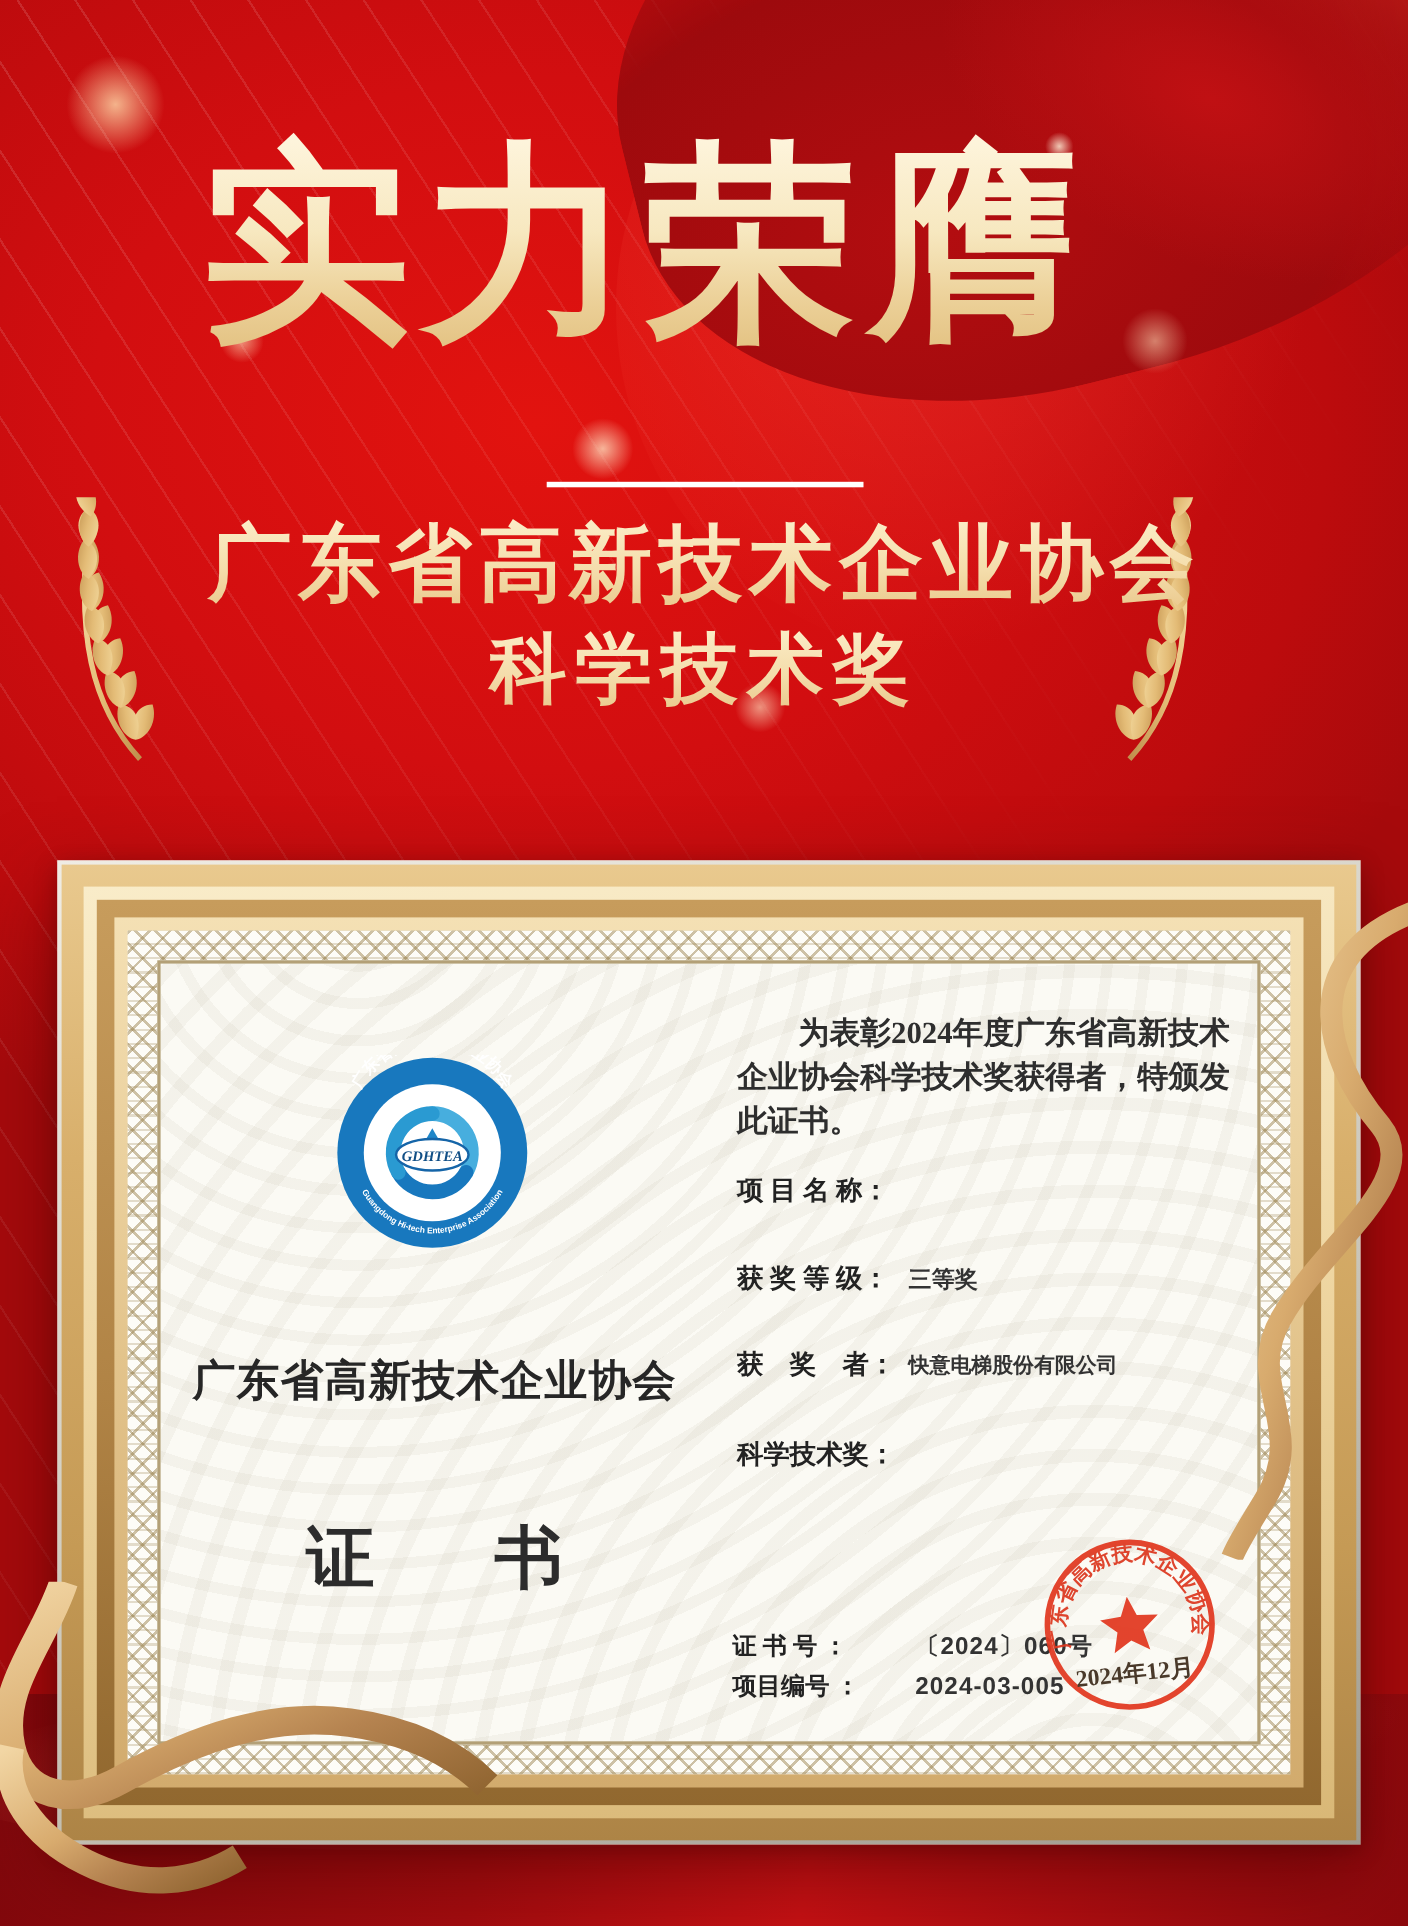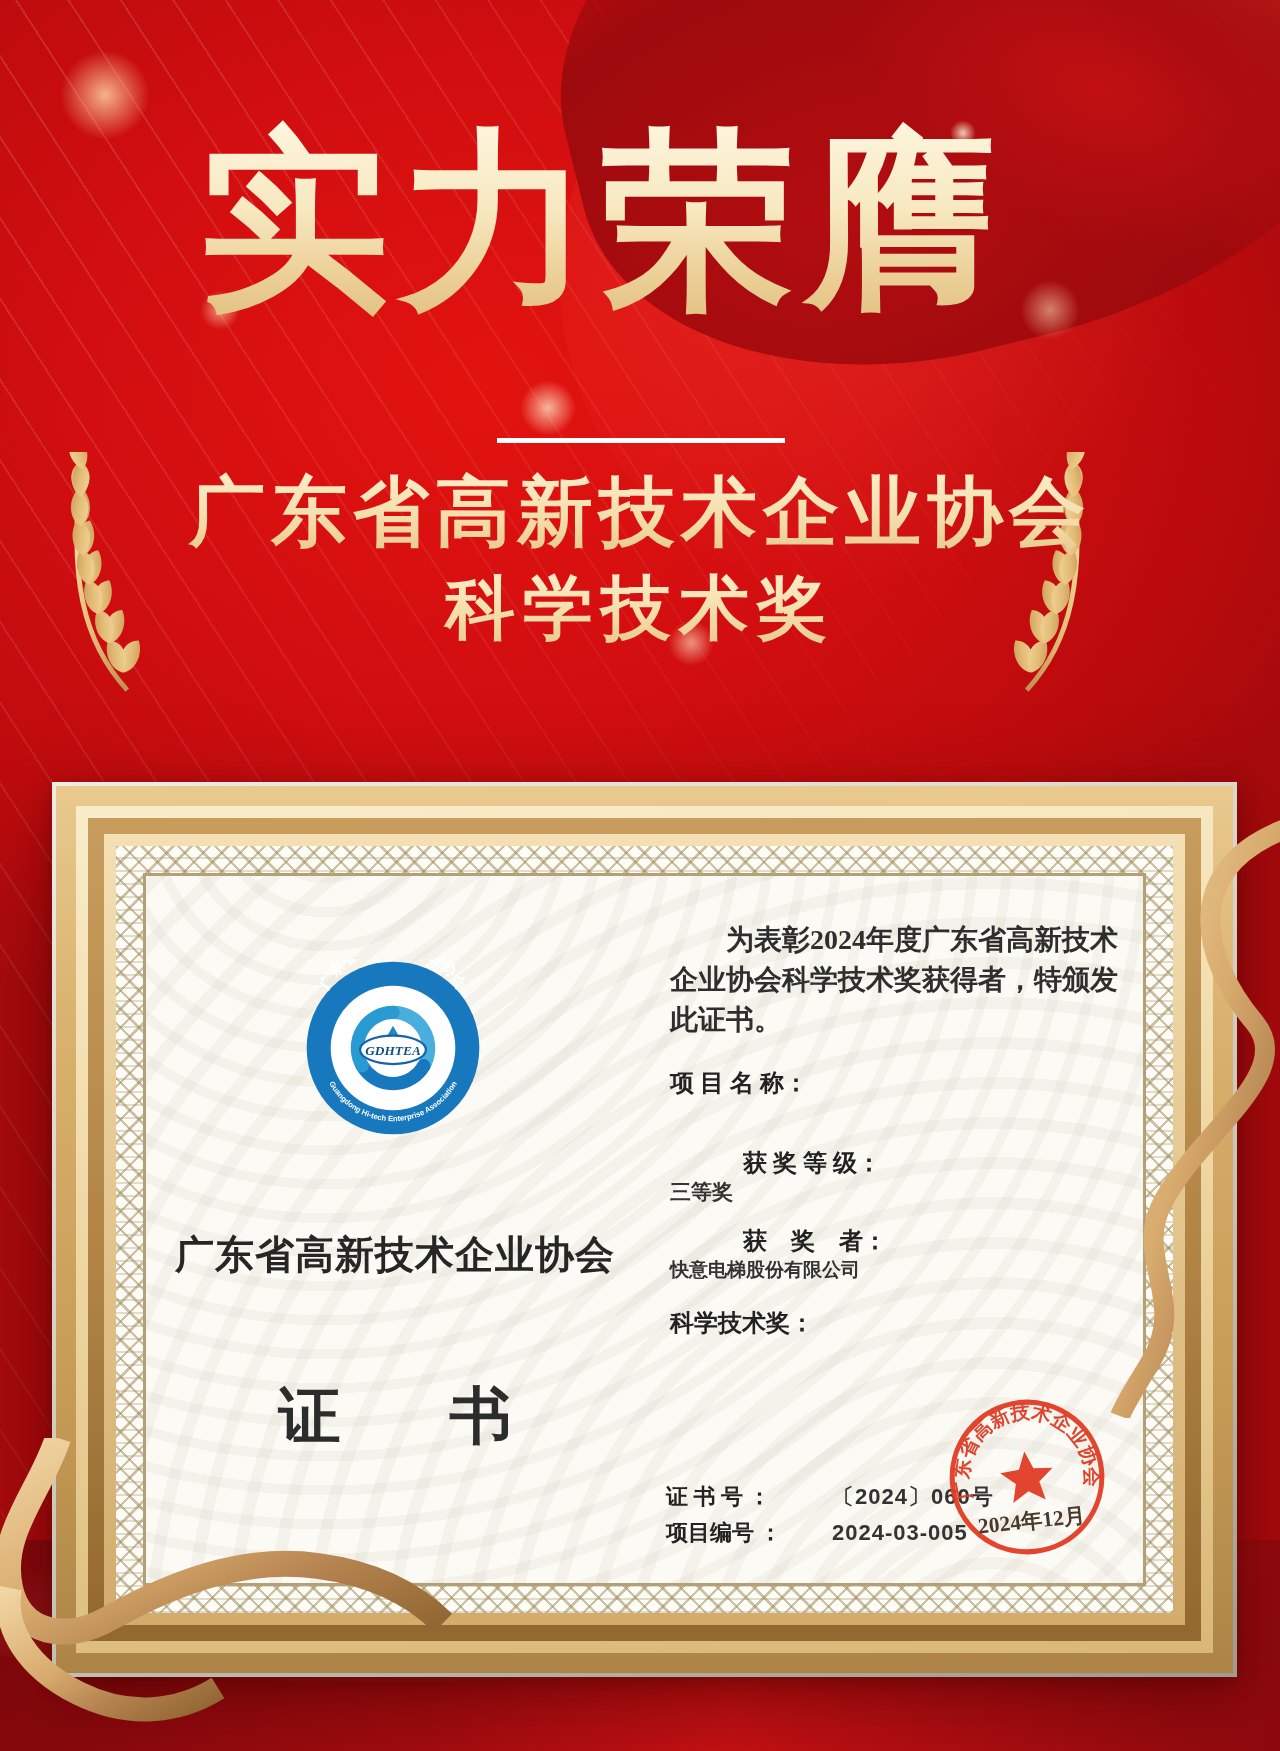--- a/index.html
+++ b/index.html
@@ -27,21 +27,21 @@
   .silk-bottom::before{content:"";position:absolute;left:-60px;top:-45px;width:1400px;height:180px;
         border-radius:50%;transform:rotate(-3deg);
         background:radial-gradient(ellipse at 45% 55%, rgba(255,120,100,.35), rgba(255,120,100,0) 65%);}
   .bokeh{position:absolute;border-radius:50%;pointer-events:none;}
 
   
   .hero-title{position:absolute;left:0;top:108px;width:1172px;text-align:center;
         font-size:192px;font-weight:900;letter-spacing:10px;line-height:1.18;
         background:linear-gradient(180deg,#fffaе8 0%,#fff7e2 10%,#f7e8c0 45%,#ecd199 72%,#e0bd7b 100%);
         background:linear-gradient(180deg,#fff7e2 0%,#f7e8c0 45%,#ecd199 72%,#e0bd7b 100%);
-        -webkit-background-clip:text;background-clip:text;color:transparent;margin-left:16px;}
+        -webkit-background-clip:text;background-clip:text;color:transparent;}
   .divider{position:absolute;left:497px;top:438px;width:288px;height:5px;background:#ffffff;}
   .subtitle1{position:absolute;left:0;top:462px;width:1280px;text-align:center;
         font-size:76px;font-weight:900;letter-spacing:6px;
         background:linear-gradient(180deg,#fdf0cd 0%,#f4ddab 55%,#e7c384 100%);
         -webkit-background-clip:text;background-clip:text;color:transparent;}
   .subtitle2{position:absolute;left:0;top:562px;width:1280px;text-align:center;
         font-size:70px;font-weight:900;letter-spacing:8px;
         background:linear-gradient(180deg,#fdf0cd 0%,#f4ddab 55%,#e7c384 100%);
         -webkit-background-clip:text;background-clip:text;color:transparent;}
   .laurel{position:absolute;width:100px;height:244px;}
@@ -77,21 +77,21 @@
   .org-block{position:absolute;left:18px;width:462px;text-align:center;color:#262626;}
   .org1{top:352px;font-size:39px;font-weight:900;letter-spacing:1px;}
   .org2{top:414px;font-size:39px;font-weight:900;letter-spacing:3px;}
   .doc-title{position:absolute;left:18px;top:498px;width:462px;text-align:center;
         font-size:62px;font-weight:700;color:#2c2c2c;letter-spacing:46px;padding-left:46px;box-sizing:border-box;}
 
   .right-col{position:absolute;left:520px;top:0;width:474px;}
   .intro{position:absolute;top:44px;left:4px;width:460px;text-indent:2em;
         font-family:"Liberation Serif","DejaVu Serif",serif;
         font-size:28px;font-weight:700;line-height:40px;color:#2e2e2e;}
-  .frow{position:absolute;left:4px;display:flex;align-items:center;flex-direction:column;}
+  .frow{position:absolute;left:4px;display:flex;align-items:flex-end;}
   .flabel{flex:none;width:156px;font-family:"Liberation Serif","DejaVu Serif",serif;
         font-size:24px;font-weight:700;color:#222;white-space:nowrap;line-height:30px;}
   .fvalue{width:302px;font-size:21px;font-weight:700;color:#333;line-height:28px;}
   .fvalue.small{font-size:19px;}
   .fvalue.names{font-size:18px;width:316px;line-height:30px;font-weight:700;color:#3a3a3a;}
   .nrow{position:absolute;left:0;display:flex;align-items:baseline;}
   .nlabel{flex:none;width:166px;font-family:"Liberation Serif","DejaVu Serif",serif;
         font-size:22px;font-weight:700;color:#222;white-space:nowrap;}
   .nvalue{font-size:22px;font-weight:700;color:#333;letter-spacing:1px;}
   .seal{position:absolute;left:799px;top:519px;width:164px;height:164px;opacity:.94;}

